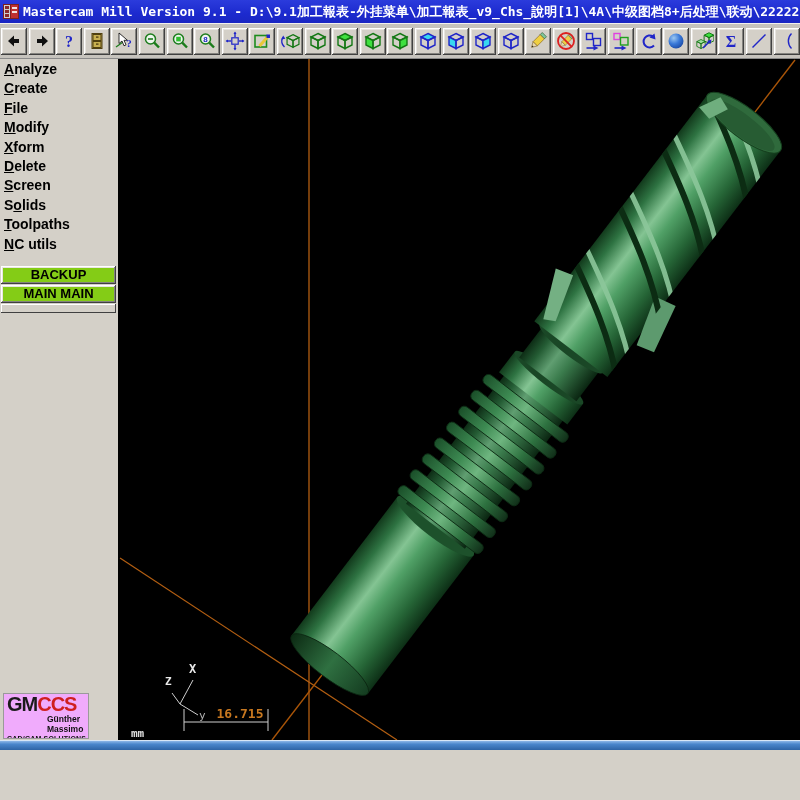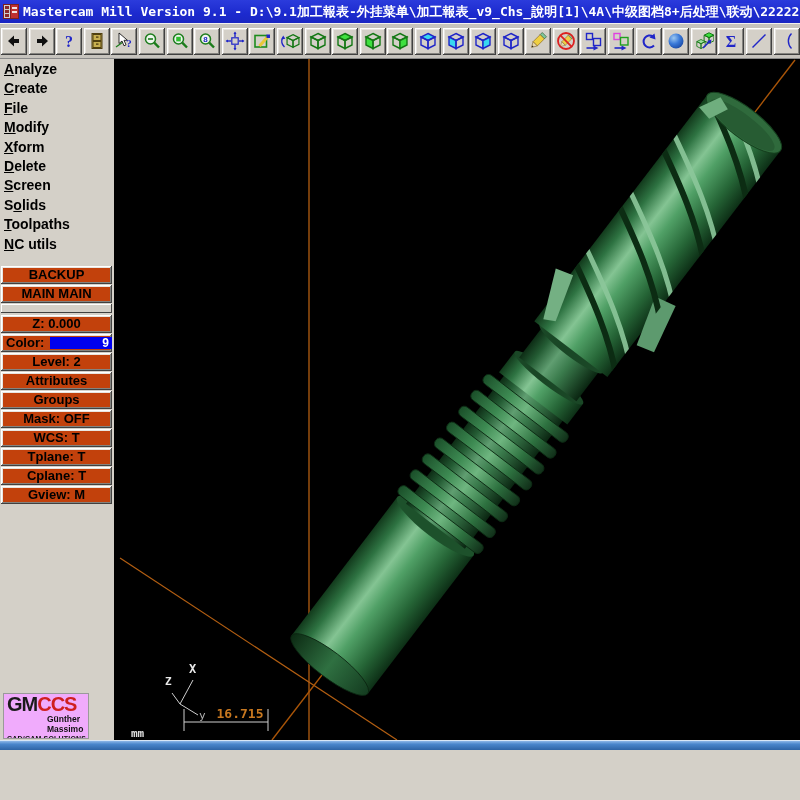--- a/index.html
+++ b/index.html
@@ -19,30 +19,30 @@
         box-shadow:inset -1px -1px 0 #404040,inset 1px 1px 0 #ffffff,inset -2px -2px 0 #84837f,inset 2px 2px 0 #e8e5e0;
         display:flex;align-items:center;justify-content:center;}
   .tbtn svg{width:20px;height:20px;display:block;}
 
   
   .menuheader{height:20px;background:#d4d0c8;border-bottom:1px solid #9b9890;
               font:bold 13px "Liberation Sans",sans-serif;color:#000;padding:3px 0 0 4px;box-sizing:border-box;}
 
   
   .content{display:flex;height:681px;}
-  .sidebar{position:relative;width:119px;flex:0 0 119px;background:#d4d0c8;border-right:5px solid #000000;box-sizing:border-box;}
+  .sidebar{position:relative;width:119px;flex:0 0 119px;background:#d4d0c8;border-right:1px solid #000000;box-sizing:border-box;}
   .viewport{position:relative;flex:1;background:#000;overflow:hidden;}
   .viewport svg{position:absolute;left:0;top:0;}
 
   .menu-list{padding-top:2px;}
   .menu-item{height:19.4px;font:bold 14px "Liberation Sans",sans-serif;color:#000;
              padding-left:4px;box-sizing:border-box;cursor:default;}
   .menu-item .u{text-decoration:underline;}
 
-  .sbtn{margin:0 2px 1px 1px;height:18px;background:#c2410c;font:bold 13px "Liberation Sans",sans-serif;
+  .sbtn{margin:0 2px 1px 1px;height:18px;background:#84cc16;font:bold 13px "Liberation Sans",sans-serif;
         color:#000;display:flex;align-items:center;justify-content:center;box-sizing:border-box;
         box-shadow:inset -1px -1px 0 #404040,inset 1px 1px 0 #ffffff,inset -2px -2px 0 #84837f,inset 2px 2px 0 #e8e5e0;}
   .spacer{height:11px;}
   .strip{height:9px;margin:1px 2px 2px 1px;background:#d4d0c8;
          box-shadow:inset -1px -1px 0 #404040,inset 1px 1px 0 #ffffff;}
   .sbtn.colorbtn{justify-content:flex-start;padding-left:5px;}
   .colorswatch{margin-left:6px;width:62px;height:12px;background:#0000ee;color:#fff;
                font:bold 12px "Liberation Sans",sans-serif;text-align:right;padding:0px 3px 0 0;box-sizing:border-box;line-height:12px;}
 
   
@@ -378,35 +378,20 @@
           <div class="menu-item"><span class="u">D</span>elete</div>
           <div class="menu-item"><span class="u">S</span>creen</div>
           <div class="menu-item">S<span class="u">o</span>lids</div>
           <div class="menu-item"><span class="u">T</span>oolpaths</div>
           <div class="menu-item"><span class="u">N</span>C utils</div>
         </div>
       <div class="spacer"></div>
       <div class="sbtn">BACKUP</div>
       <div class="sbtn">MAIN MAIN</div>
       <div class="strip"></div>
-      <div id="statusbtns">
-          <div class="sbtn">Z:  0.000</div>
-          <div class="sbtn colorbtn">
-            <span>Color:</span>
-            <span class="colorswatch" style="background: rgb(0, 0, 238);">9</span>
-          </div>
-          <div class="sbtn">Level:  2</div>
-          <div class="sbtn">Attributes</div>
-          <div class="sbtn">Groups</div>
-          <div class="sbtn">Mask:  OFF</div>
-          <div class="sbtn">WCS:  T</div>
-          <div class="sbtn">Tplane:  T</div>
-          <div class="sbtn">Cplane:  T</div>
-          <div class="sbtn">Gview:  M</div>
-        </div>
 
       <div class="gmccs">
         <div class="big"><span class="gm">GM</span><span class="ccs">CCS</span></div>
         <div class="l1">Günther Massimo</div>
         <div class="l2">CAD/CAM SOLUTIONS</div>
       </div>
     </div>
 
     <div class="viewport">
       <svg width="681" height="681" viewBox="0 0 681 681">

